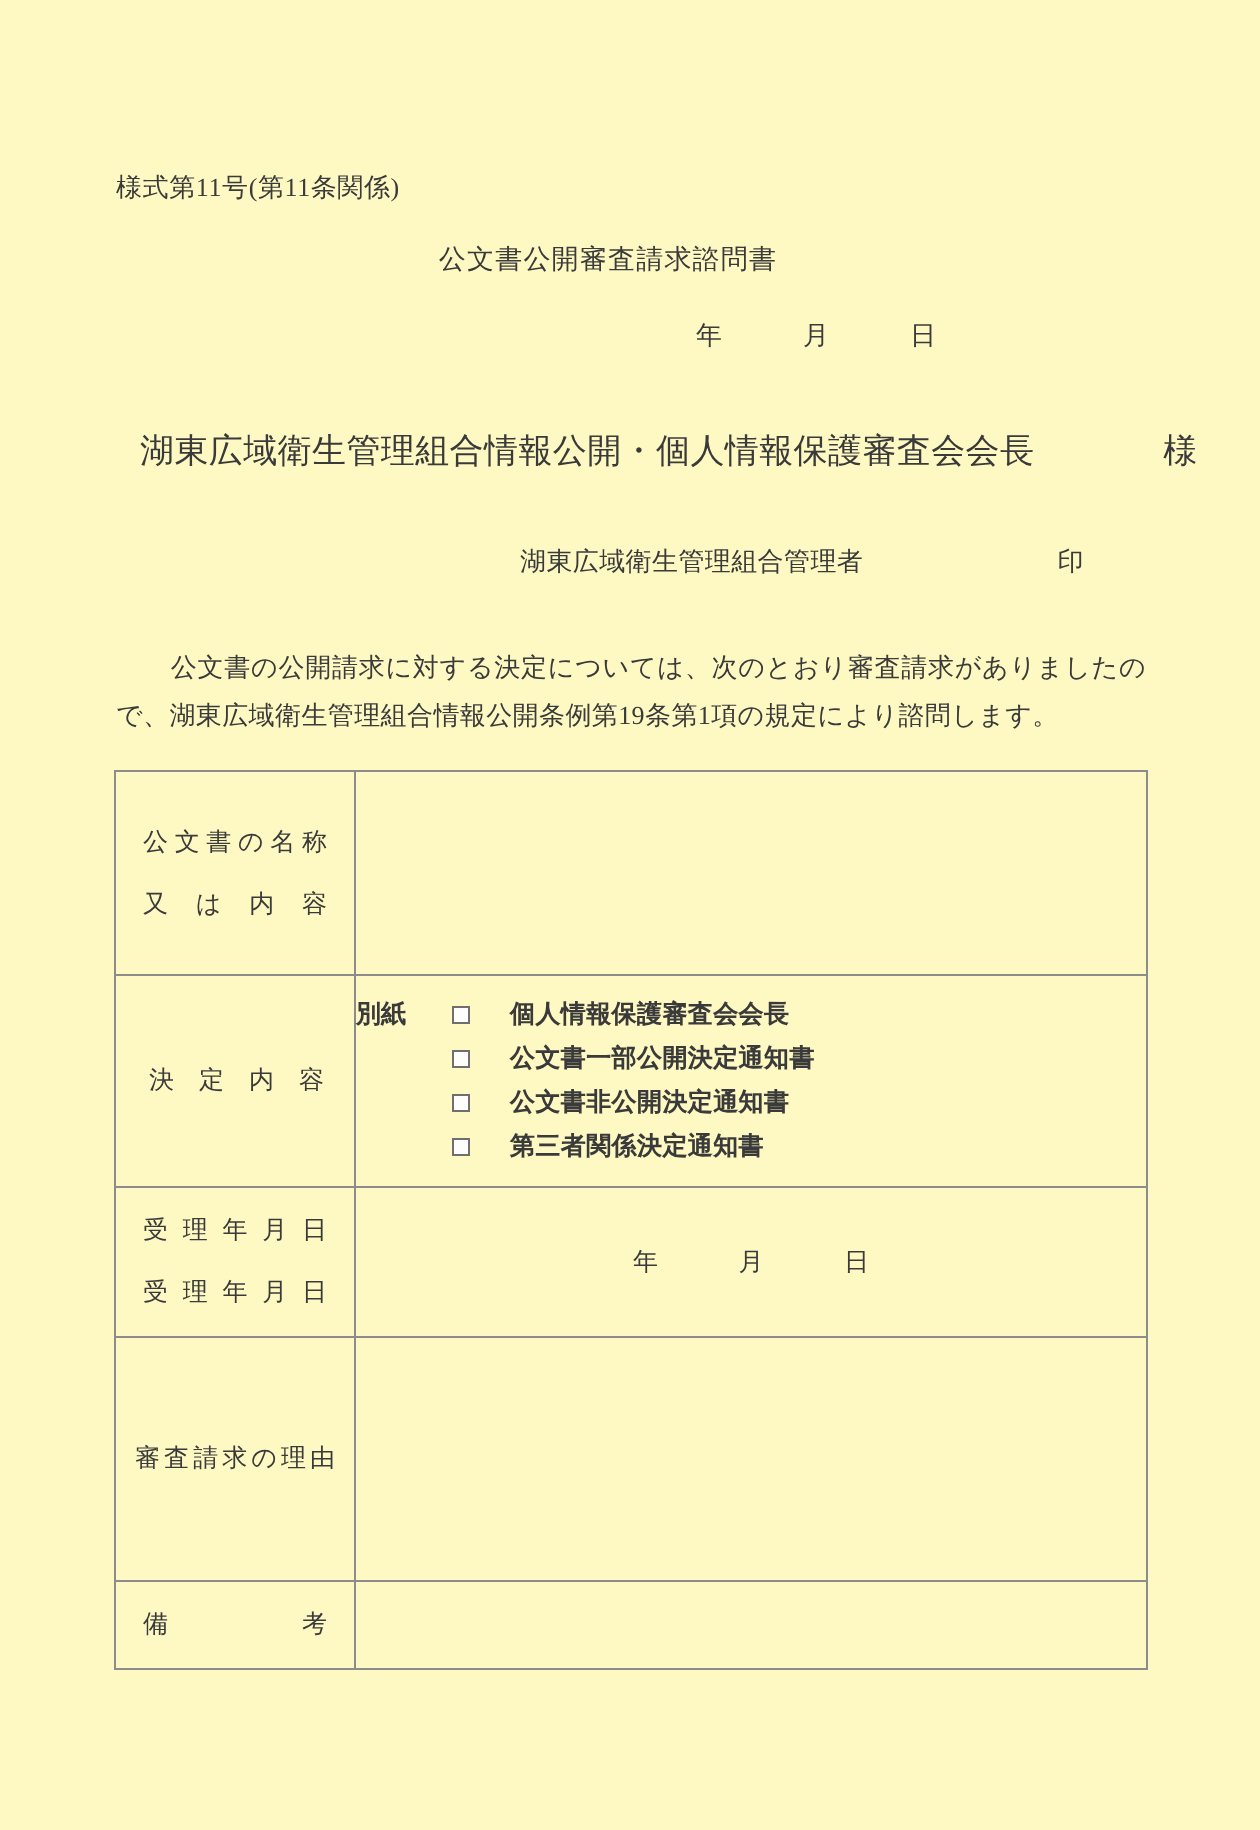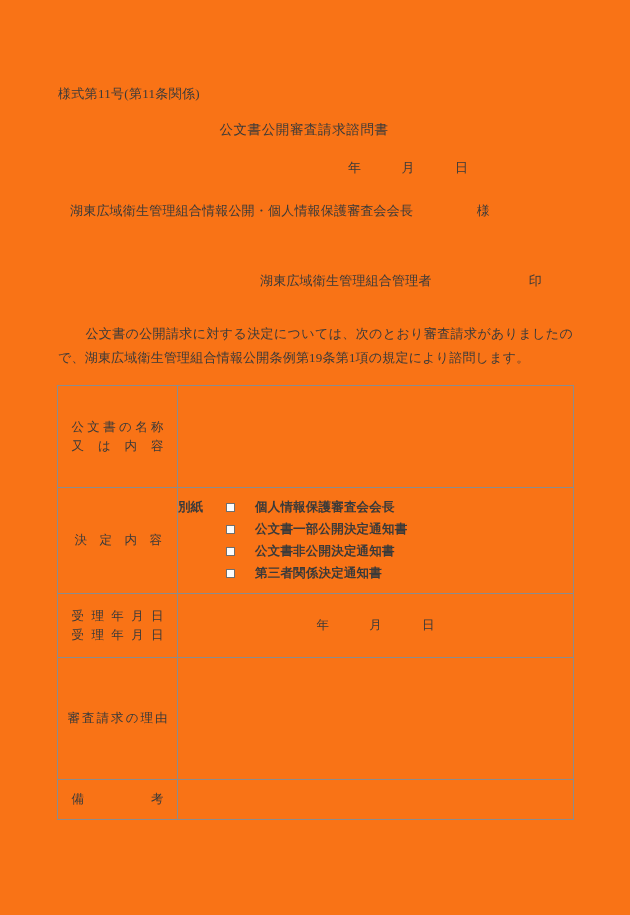--- a/index.html
+++ b/index.html
@@ -8,21 +8,21 @@
     background: #ffffff;
   }
   body {
     font-family: "Liberation Serif", "DejaVu Serif", serif;
     color: #3a3a3a;
   }
   #page {
     position: relative;
     width: 630px;
     height: 915px;
-    background: #f97316;
+    background: #fef9c3;
     overflow: hidden;
   }
 
   
   .form-no {
     position: absolute;
     left: 58px;
     top: 85px;
     font-size: 13px;
     letter-spacing: 0.3px;
@@ -49,22 +49,22 @@
     white-space: nowrap;
   }
   .date-line-top .gap {
     display: inline-block;
     width: 34px;
   }
 
   .addressee {
     position: absolute;
     left: 70px;
-    top: 202px;
-    font-size: 13px;
+    top: 214px;
+    font-size: 17px;
     letter-spacing: 0.2px;
     white-space: nowrap;
   }
   .addressee .honorific {
     display: inline-block;
     margin-left: 60px;
   }
 
   .sender {
     position: absolute;
@@ -116,21 +116,21 @@
   .label-box {
     padding: 0 8px;
     text-align: center;
     line-height: 19px;
   }
   .just-line {
     display: block;
     text-align: justify;
     text-align-last: justify;
     white-space: nowrap;
-    margin: 0 auto;
+    margin: 12px auto;
   }
   .just-w90 { width: 92px; }
   .just-w84 { width: 86px; }
   .just-w100 { width: 100px; }
 
   .row-h1 { height: 102px; }
   .row-h2 { height: 106px; }
   .row-h3 { height: 64px; }
   .row-h4 { height: 122px; }
   .row-h5 { height: 40px; }

